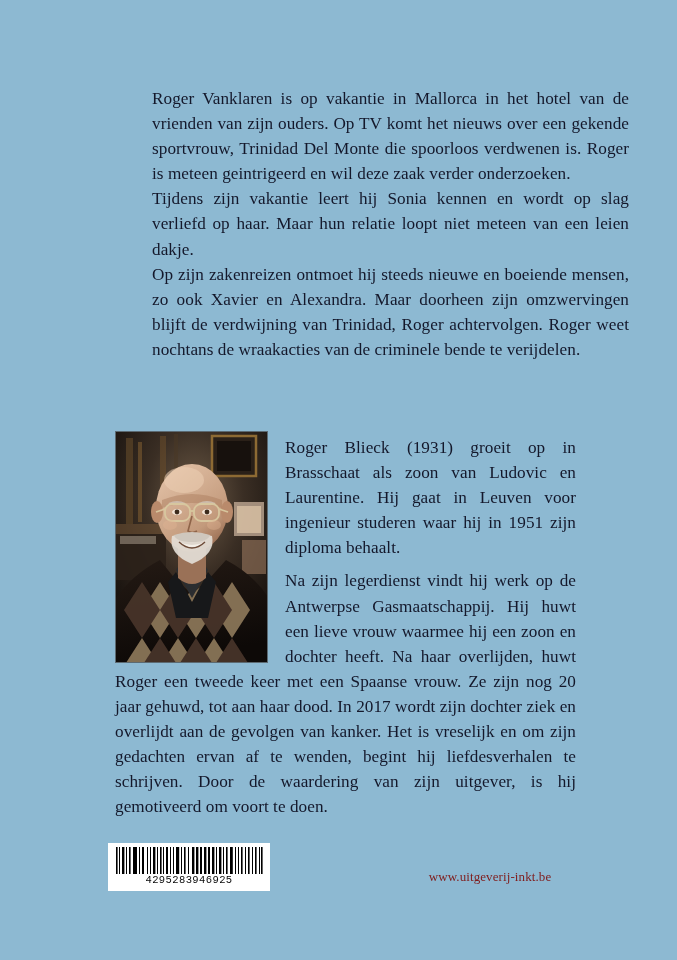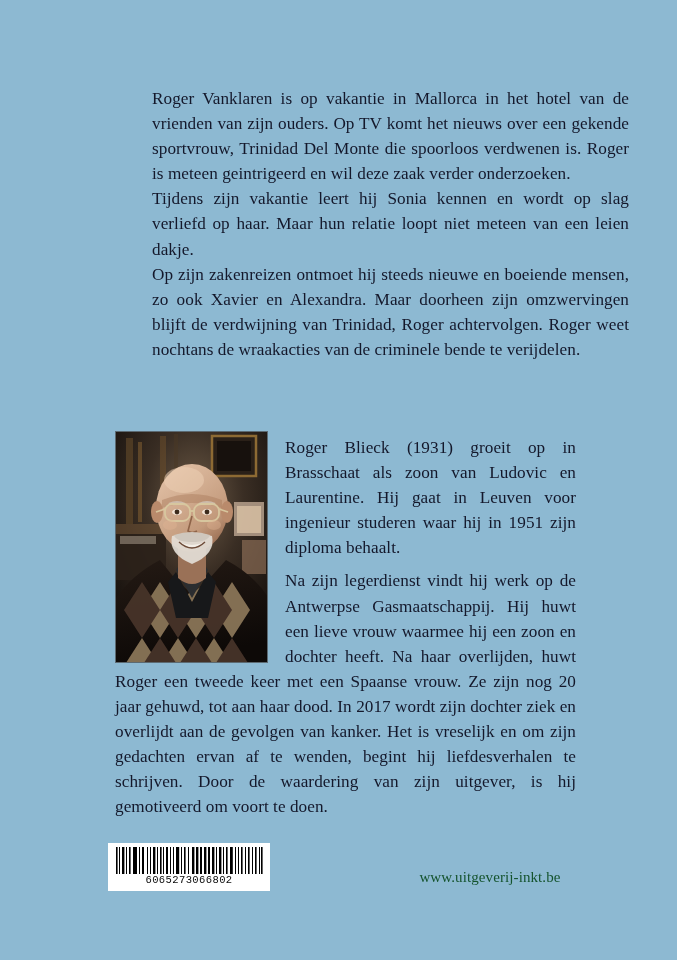--- a/index.html
+++ b/index.html
@@ -108,23 +108,23 @@
     font-size: 10.5px;
     letter-spacing: 0.4px;
     color: #0a0a0a;
   }
   .website {
     position: absolute;
     left: 330px;
     top: 29px;
     width: 320px;
     text-align: center;
-    font-size: 15px;
+    font-size: 13px;
     letter-spacing: 0.1px;
-    color: #14532d;
+    color: #7f1d1d;
   }
 </style>
 </head>
 <body>
 
 <div class="page">
 
   <div class="blurb">
     <p>Roger Vanklaren is op vakantie in Mallorca in het hotel van de vrienden van zijn ouders. Op TV komt het nieuws over een gekende sportvrouw, Trinidad Del Monte die spoorloos verdwenen is. Roger is meteen geintrigeerd en wil deze zaak verder onderzoeken.</p>
     <p>Tijdens zijn vakantie leert hij Sonia kennen en wordt op slag verliefd op haar. Maar hun relatie loopt niet meteen van een leien dakje.</p>
@@ -289,18 +289,18 @@
           <rect x="123" y="0" width="1" height="27"></rect>
           <rect x="126" y="0" width="1.6" height="27"></rect>
           <rect x="130" y="0" width="1" height="27"></rect>
           <rect x="133" y="0" width="1.6" height="27"></rect>
           <rect x="137" y="0" width="1" height="27"></rect>
           <rect x="140" y="0" width="1.6" height="27"></rect>
           <rect x="144" y="0" width="1" height="27"></rect>
           <rect x="146" y="0" width="1.6" height="27"></rect>
         </g>
       </svg>
-      <div class="barcode-number">6065273066802</div>
+      <div class="barcode-number">4295283946925</div>
     </div>
     <div class="website">www.uitgeverij-inkt.be</div>
   </div>
 
 </div>
 
 </body></html>

